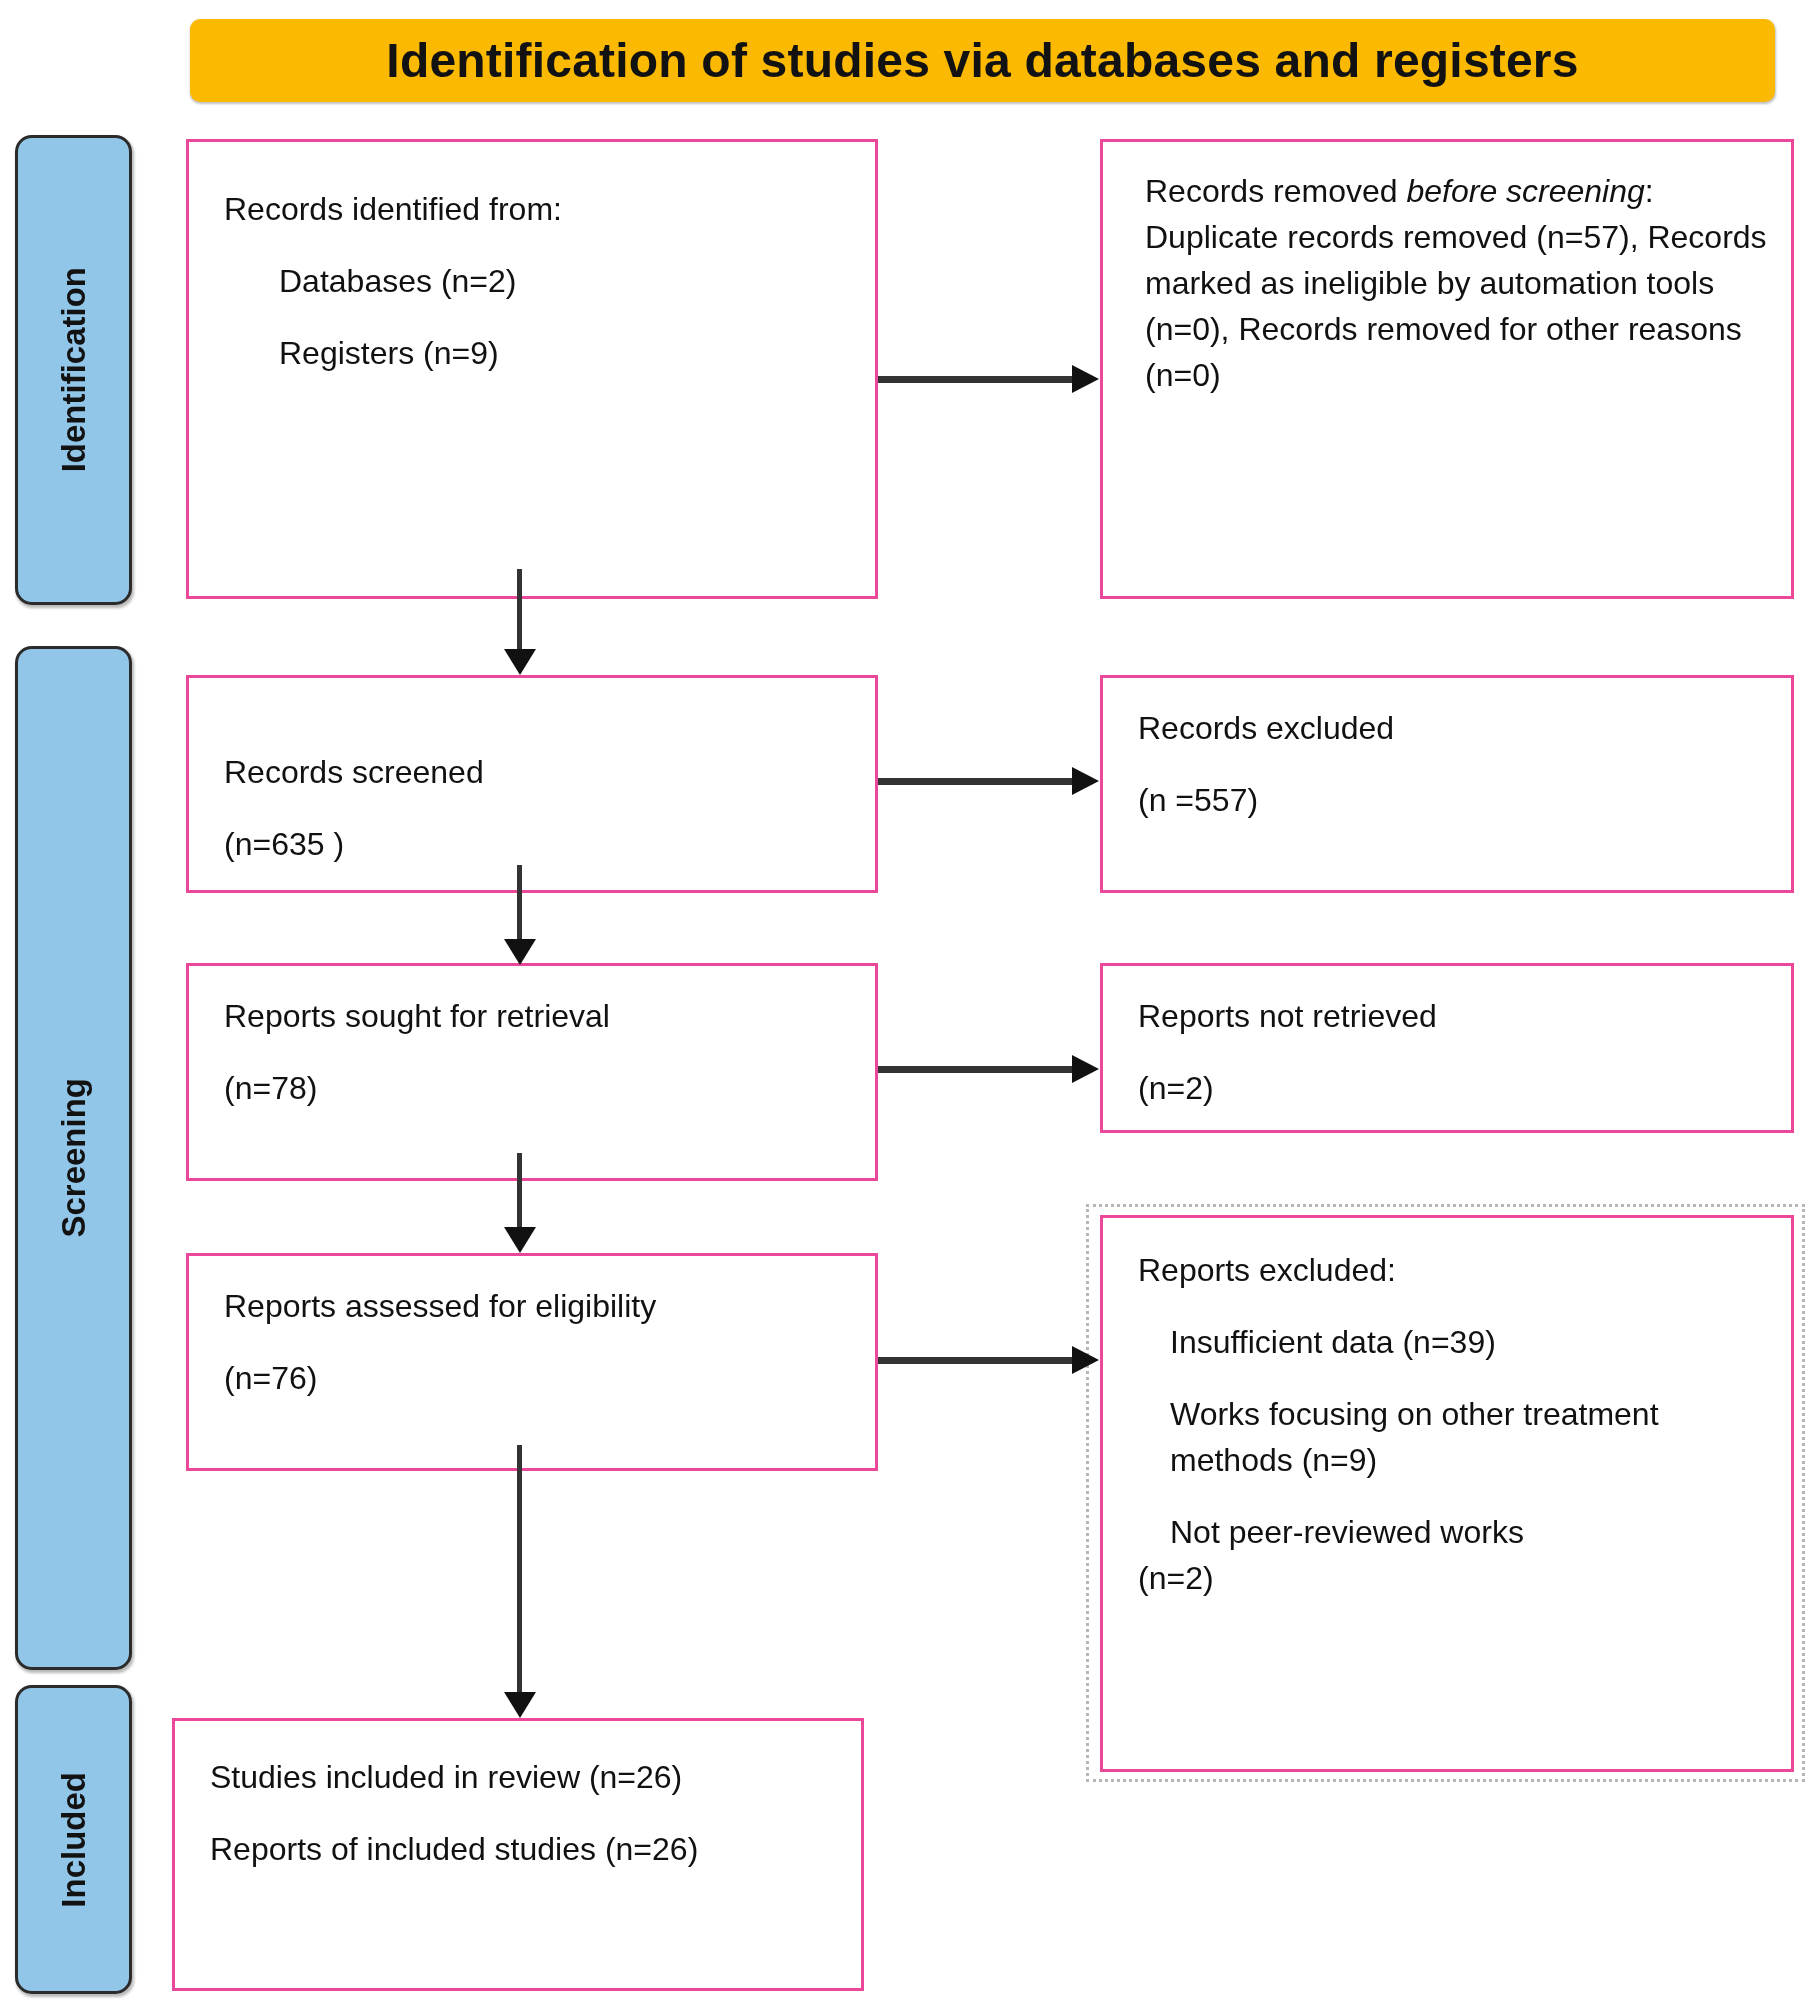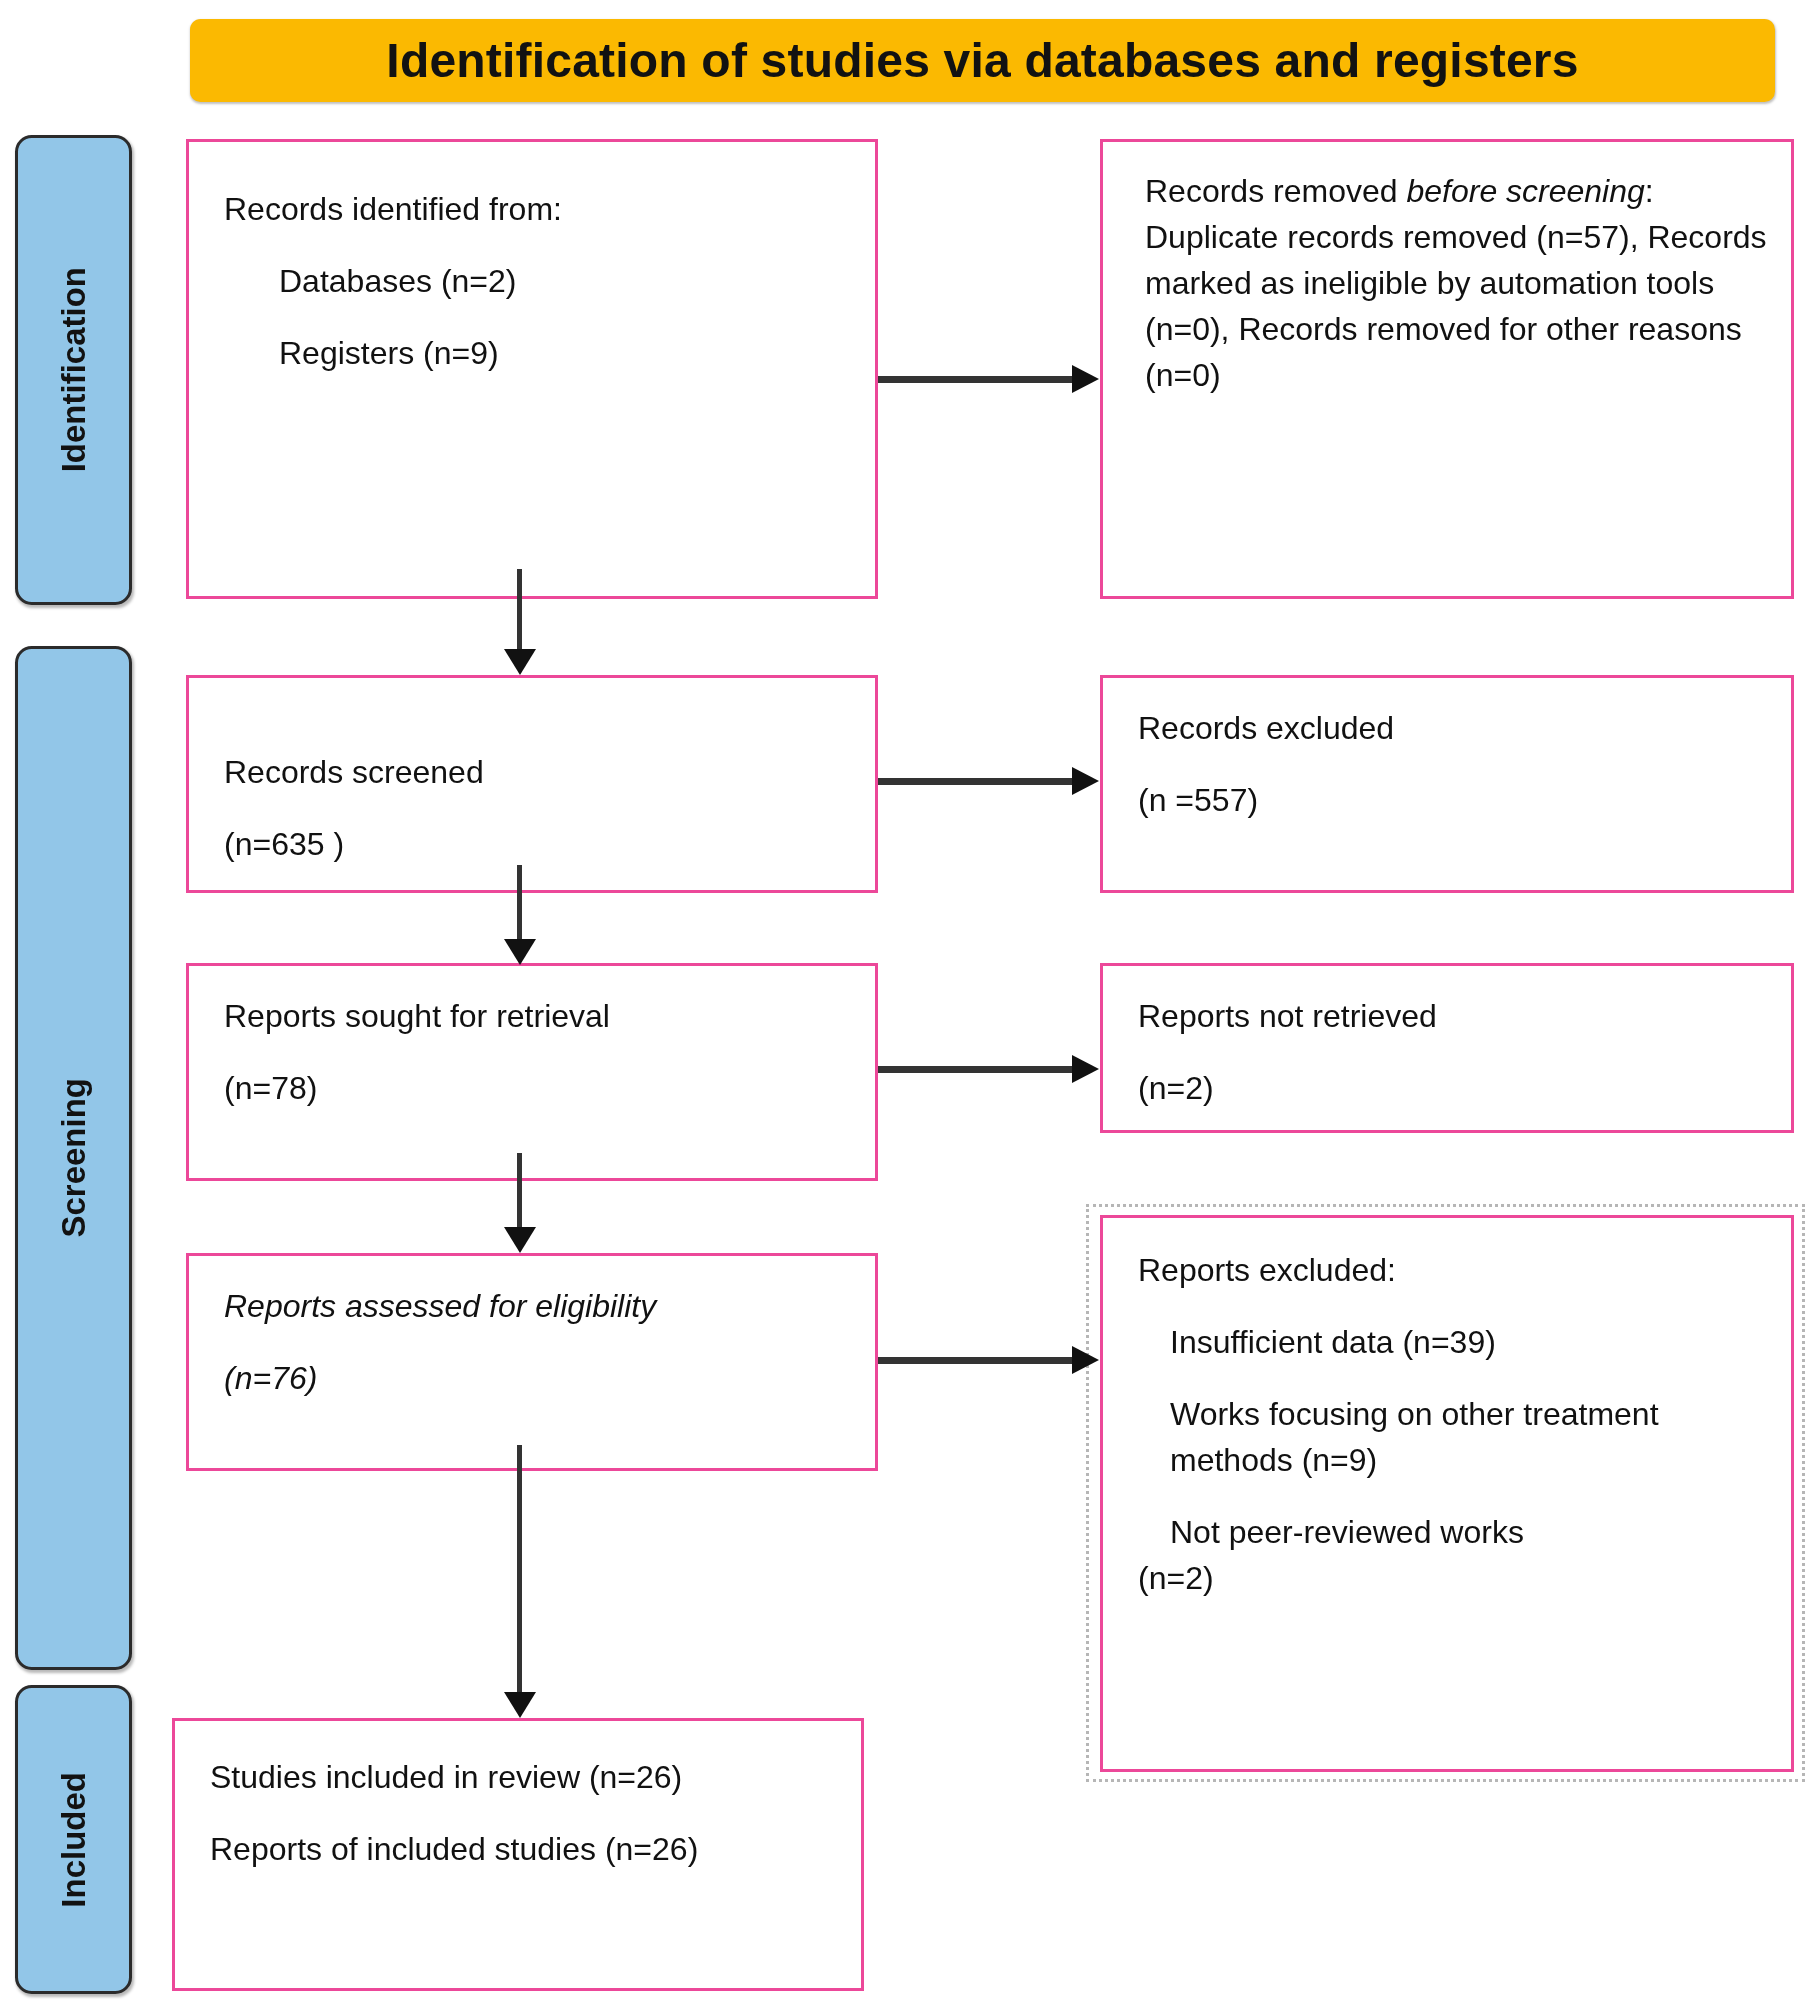--- a/index.html
+++ b/index.html
@@ -41,21 +41,21 @@
   .b-screened{left:186px;top:675px;width:692px;height:218px;}
   .b-screened .txt{top:27px;margin-top:44px;}
   .b-excluded{left:1100px;top:675px;width:694px;height:218px;}
   .b-excluded .txt{top:27px;}
 
   .b-sought{left:186px;top:963px;width:692px;height:218px;}
   .b-sought .txt{top:27px;}
   .b-notretr{left:1100px;top:963px;width:694px;height:170px;padding-left:36px;}
   .b-notretr .txt{top:27px;}
 
-  .b-assessed{left:186px;top:1253px;width:692px;height:218px;font-style:italic;}
+  .b-assessed{left:186px;top:1253px;width:692px;height:218px;}
   .b-assessed .txt{top:27px;}
 
   
   .b-reasons-outer{position:absolute;left:1086px;top:1204px;width:719px;height:578px;
                    border:3px dotted #b6b6b6;box-sizing:border-box;}
   .b-reasons{left:1100px;top:1215px;width:694px;height:557px;}
   .b-reasons .txt{top:29px;}
 
   .b-included{left:172px;top:1718px;width:692px;height:273px;}
   .b-included .txt{top:33px;}

